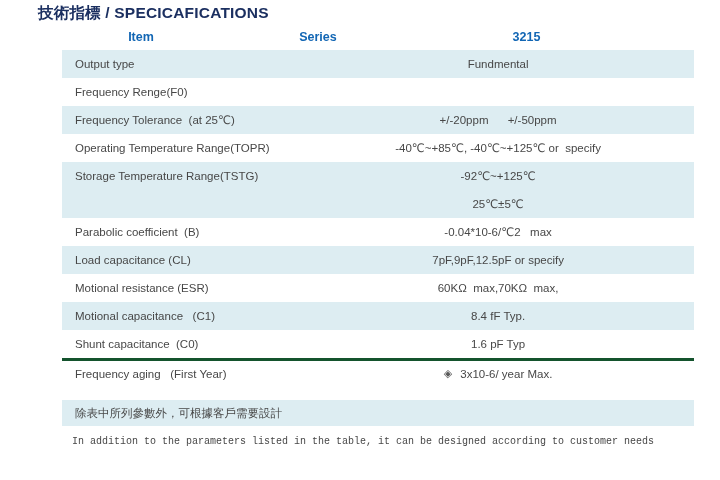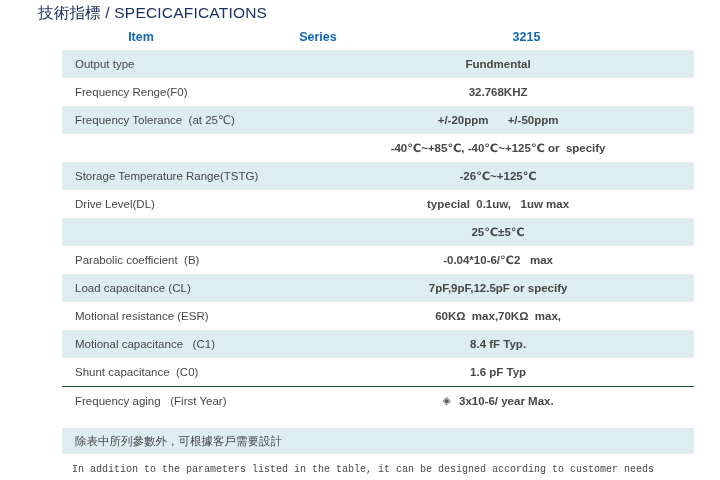--- a/index.html
+++ b/index.html
@@ -4,43 +4,43 @@
 <style>
   html,body { margin:0; padding:0; }
   body {
     width:720px; height:480px;
     background:#ffffff;
     font-family:"Liberation Sans","DejaVu Sans",sans-serif;
     position:relative; overflow:hidden;
   }
   .title {
     position:absolute; left:38px; top:3px;
-    font-size:15.5px; font-weight:normal;
+    font-size:15.5px; font-weight:bold;
     color:#1b2f60; letter-spacing:0.2px;
     white-space:pre;
   }
   .table { position:absolute; left:62px; top:30px; width:632px; }
   .thead { position:relative; height:20px; }
   .th {
     position:absolute; top:0; width:25%;
     text-align:center;
     font-size:12.5px; font-weight:bold; color:#1266b4;
   }
   .th-item   { left:0; }
   .th-series { left:28%; }
   .th-model  { left:61%; }
   .tbody { width:100%;text-align:right; }
   .row { position:relative; height:28px; display:flex; align-items:center; box-sizing:border-box; }
   .row.shaded { background:#ddedf2; }
-  .row.hairline { border-top:1px solid #14532d; }
+  .row.hairline { border-top:3px solid #14532d; }
   .cell { font-size:11.5px; color:#474747; white-space:pre; }
   .item { padding-left:13px; }
   .val {
     position:absolute; left:38%; right:0; top:0; bottom:0;
-    display:flex; align-items:center; justify-content:center;font-weight:bold;
+    display:flex; align-items:center; justify-content:center;
   }
   .diamond { margin-right:8px; font-size:11px; color:#5a5a5a; line-height:1; }
   .note-zh {
     height:26px; margin-top:14px; background:#ddedf2;
     display:flex; align-items:center;
     padding-left:13px; box-sizing:border-box;
     font-size:11.5px; color:#474747; white-space:pre;
   }
   .note-en {
     padding:10px 0 0 10px;
@@ -58,36 +58,32 @@
     <span class="th th-series">Series</span>
     <span class="th th-model">3215</span>
   </div>
   <div class="tbody" id="tbody">
       <div class="row shaded">
         <span class="cell item">Output type</span>
         <span class="cell val">Fundmental</span>
       </div>
       <div class="row">
         <span class="cell item">Frequency Renge(F0)</span>
-        <span class="cell val">32.768KHZ</span>
       </div>
       <div class="row shaded">
         <span class="cell item">Frequency Tolerance  (at 25℃)</span>
         <span class="cell val">+/-20ppm      +/-50ppm</span>
       </div>
       <div class="row">
+        <span class="cell item">Operating Temperature Range(TOPR)</span>
         <span class="cell val">-40℃~+85℃, -40℃~+125℃ or  specify</span>
       </div>
       <div class="row shaded">
         <span class="cell item">Storage Temperature Range(TSTG)</span>
-        <span class="cell val">-26℃~+125℃</span>
-      </div>
-      <div class="row">
-        <span class="cell item">Drive Level(DL)</span>
-        <span class="cell val">typecial  0.1uw,   1uw max</span>
+        <span class="cell val">-92℃~+125℃</span>
       </div>
       <div class="row shaded">
         <span class="cell val">25℃±5℃</span>
       </div>
       <div class="row">
         <span class="cell item">Parabolic coefficient  (B)</span>
         <span class="cell val">-0.04*10-6/℃2   max</span>
       </div>
       <div class="row shaded">
         <span class="cell item">Load capacitance (CL)</span>

